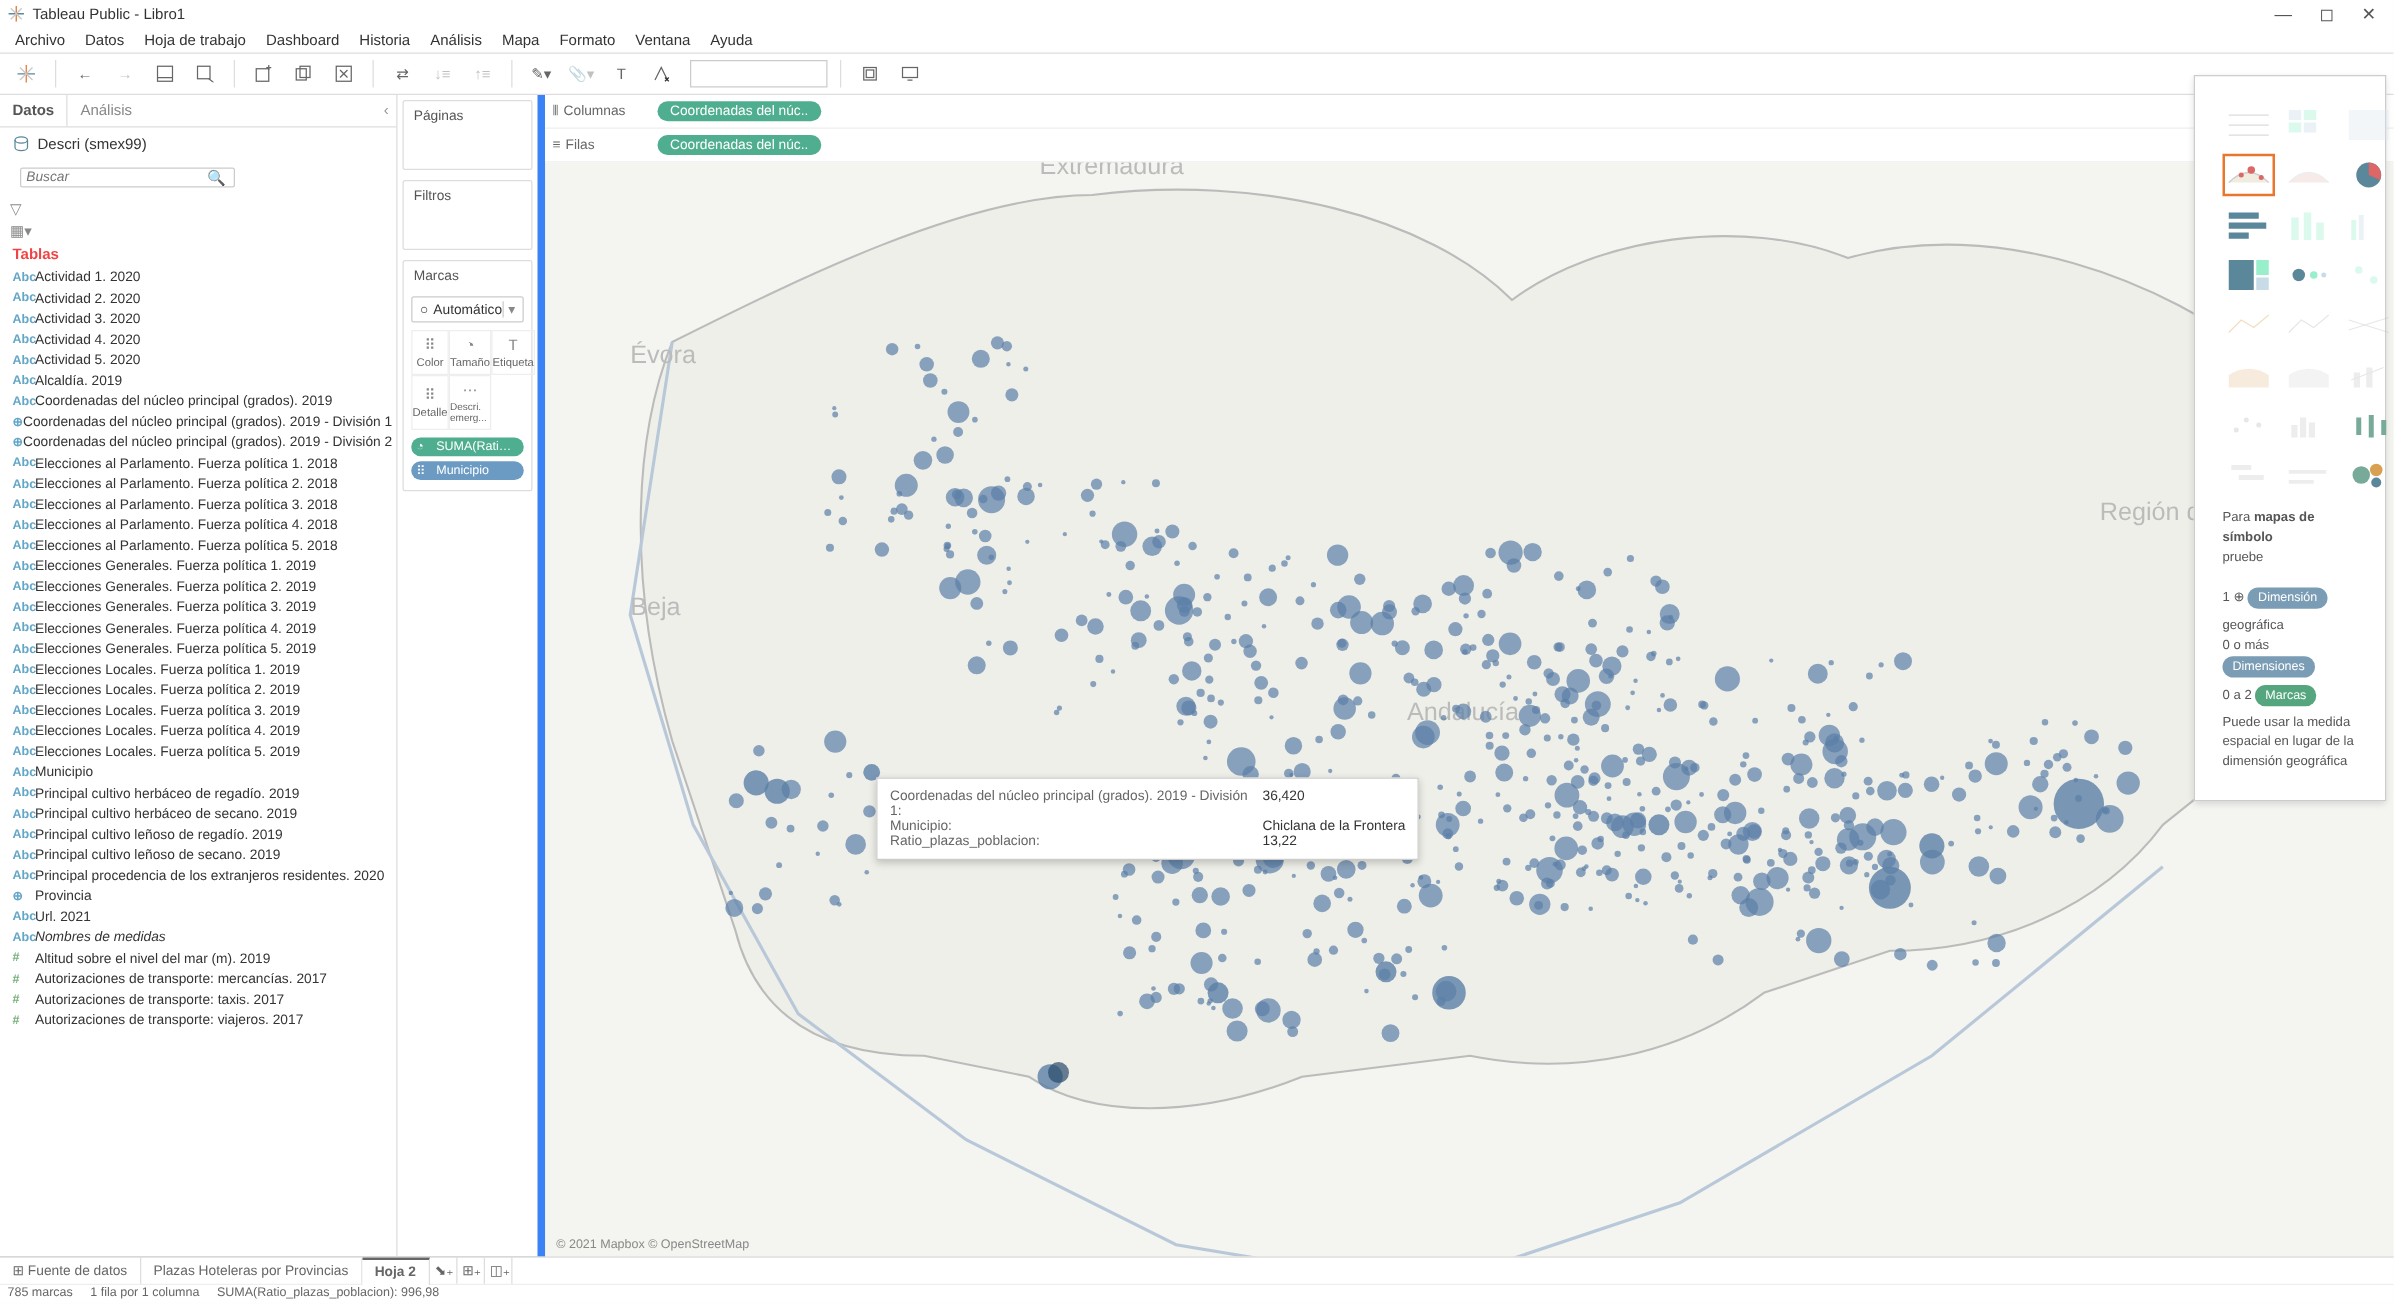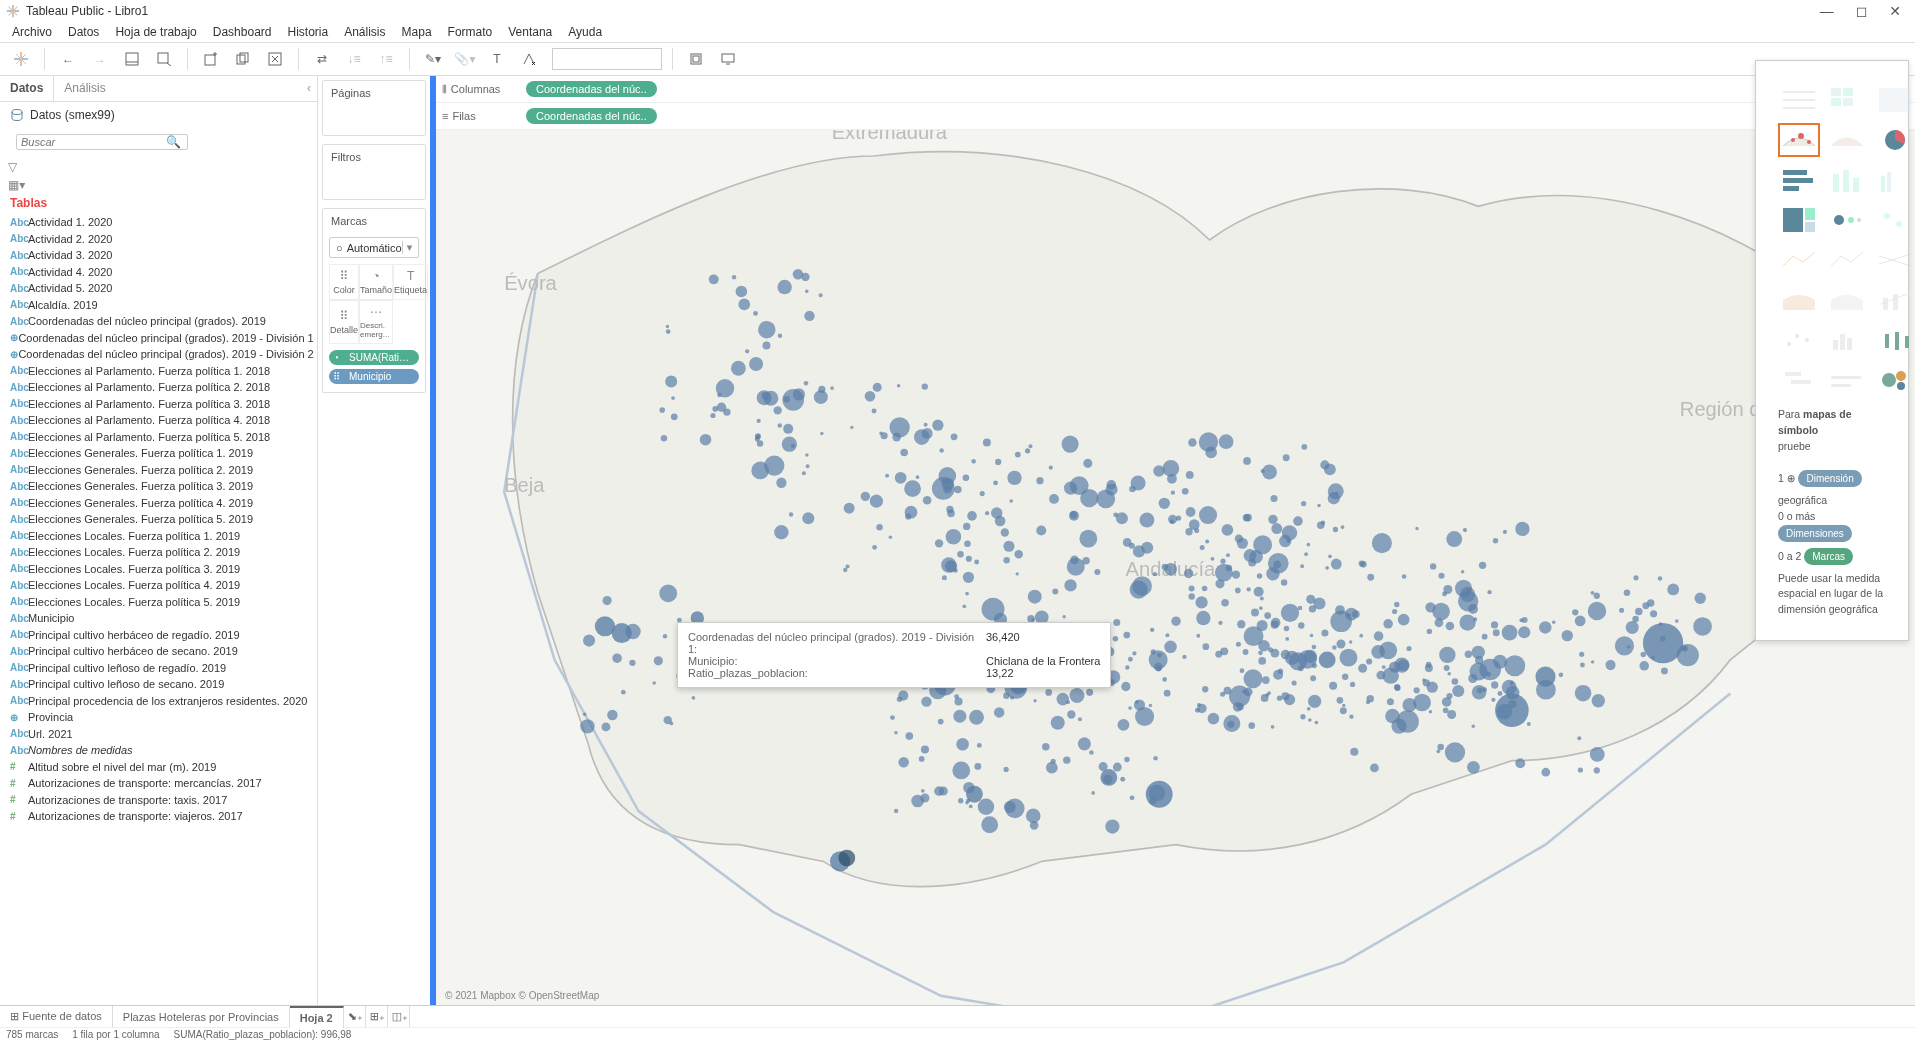--- a/index.html
+++ b/index.html
@@ -227,21 +227,21 @@
   <div class="sidebar">
     <div class="sb-tabs">
       <div class="sb-tab">Datos</div>
       <div class="sb-tab inactive"><span>Análisis</span><span class="collapse">‹</span></div>
     </div>
     <div class="datasource">
       <span class="ds-icon"><svg width="14" height="14">
             <ellipse cx="7" cy="4" rx="5" ry="2.5" fill="none" stroke="#5b879b"></ellipse>
             <path d="M2 4 v6 a5 2.5 0 0 0 10 0 v-6" fill="none" stroke="#5b879b"></path>
           </svg></span>
-      <span>Datos (smex99)</span>
+      <span>Descri (smex99)</span>
     </div>
     <div style="display:flex; align-items:flex-start; gap:4px; padding:0 8px;flex-direction:column;">
       <div class="searchbar" style="flex:1;">
         <input placeholder="Buscar" style="">
         <span class="sicon">🔍</span>
       </div>
       <span style="color:#888">▽</span>
       <span style="color:#888">▦▾</span>
     </div>
     <div class="tablas-hdr">Tablas</div>
@@ -1134,21 +1134,21 @@
               <circle cx="430" cy="440" r="8" fill="#5b7fa6" fill-opacity="0.8"></circle>
               <circle cx="640" cy="390" r="10" fill="#5b7fa6" fill-opacity="0.8"></circle>
               <circle cx="660" cy="370" r="6" fill="#5b7fa6" fill-opacity="0.8"></circle>
               <circle cx="730" cy="350" r="12" fill="#5b7fa6" fill-opacity="0.8"></circle>
               <circle cx="530" cy="360" r="5" fill="#5b7fa6" fill-opacity="0.8"></circle>
               <circle cx="244" cy="478" r="5" fill="#2a4a6a"></circle>
             </g>
         </svg>
         <div class="map-credit">© 2021 Mapbox © OpenStreetMap</div>
 
-        <div class="tooltip" style="left:240px; top:492px;">
+        <div class="tooltip" style="left:264px; top:492px;">
           <div class="tt-row">
               <span class="tt-l">Coordenadas del núcleo principal (grados). 2019 - División 1:</span>
               <span class="tt-v">36,420</span>
             </div>
           <div class="tt-row">
               <span class="tt-l">Municipio:</span>
               <span class="tt-v">Chiclana de la Frontera</span>
             </div>
           <div class="tt-row">
               <span class="tt-l">Ratio_plazas_poblacion:</span>

